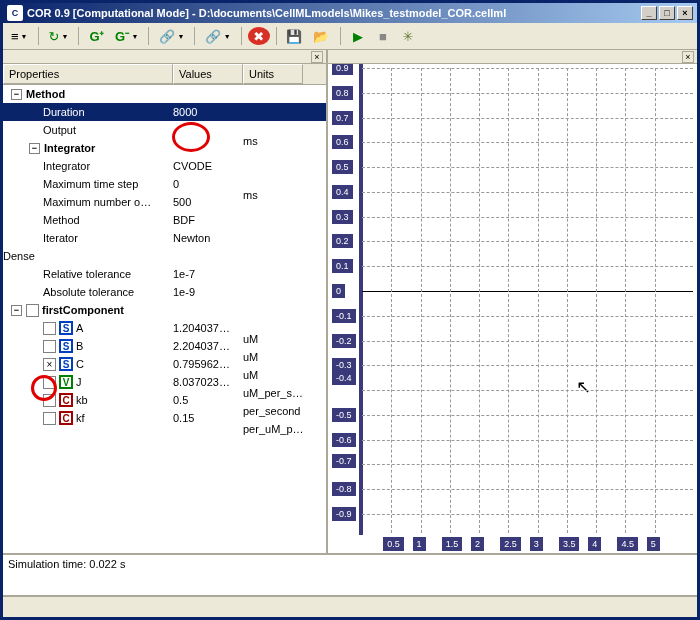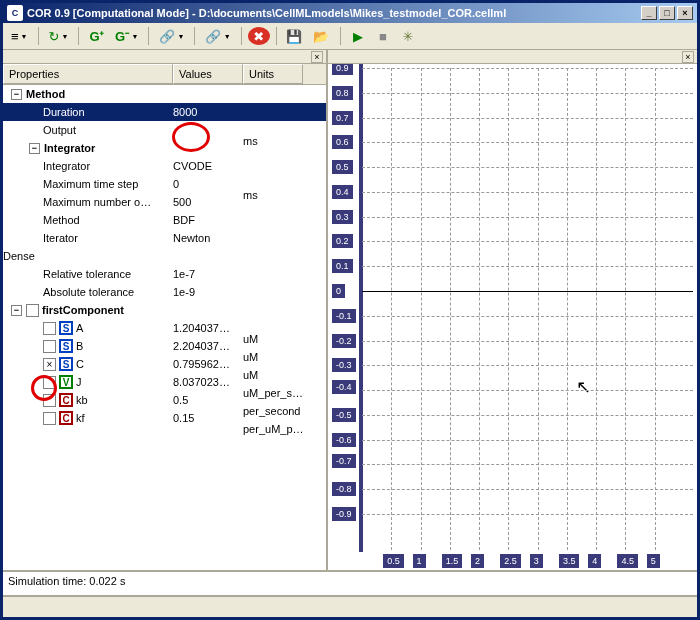--- a/index.html
+++ b/index.html
@@ -104,21 +104,21 @@
   .grid-h { position:absolute; left:34px; right:4px; height:0;
     border-top:1px dashed #999; }
   .grid-v { position:absolute; top:4px; bottom:20px; width:0;
     border-left:1px dashed #999;}
   .axis-zero { border-top:1px solid #000 !important;}
   .y-axis-bar { position:absolute; left:31px; top:0; bottom:18px; width:4px;
     background:#3a3a7a;}
   .cursor-img { position:absolute; font-size:18px; color:#000;}
 
   .status-bar {
-    height:47px; background:#fff; border-top:2px solid #aca899;
+    height:64px; background:#fff; border-top:2px solid #aca899;
     display:flex; flex-direction:column;
   }
   .status-top { flex:1; padding:3px 5px; border-bottom:2px solid #aca899;}
   .status-bottom { height:20px; background:#ece9d8;}
 
   .red-circle { position:absolute; border:3px solid #e00000; border-radius:50%;
     pointer-events:none;}
   
   .right-panel-close {
     height:14px; background:#ece9d8; border-bottom:1px solid #aca899;
@@ -389,21 +389,21 @@
           <div class="chart-ylabel" style="top: 195.222px;">0.1</div>
           <div class="grid-h axis-zero" style="top: 227px;"></div>
           <div class="chart-ylabel" style="top: 220px;">0</div>
           <div class="grid-h" style="top: 251.778px;"></div>
           <div class="chart-ylabel" style="top: 244.778px;">-0.1</div>
           <div class="grid-h" style="top: 276.556px;"></div>
           <div class="chart-ylabel" style="top: 269.556px;">-0.2</div>
           <div class="grid-h" style="top: 301.333px;"></div>
           <div class="chart-ylabel" style="top: 294.333px;">-0.3</div>
           <div class="grid-h" style="top: 326.111px;"></div>
-          <div class="chart-ylabel" style="top: 316px;">-0.4</div>
+          <div class="chart-ylabel" style="top: 307px;">-0.4</div>
           <div class="grid-h" style="top: 350.889px;"></div>
           <div class="chart-ylabel" style="top: 343.889px;">-0.5</div>
           <div class="grid-h" style="top: 375.667px;"></div>
           <div class="chart-ylabel" style="top: 368.667px;">-0.6</div>
           <div class="grid-h" style="top: 400.444px;"></div>
           <div class="chart-ylabel" style="top: 390px;">-0.7</div>
           <div class="grid-h" style="top: 425.222px;"></div>
           <div class="chart-ylabel" style="top: 418.222px;">-0.8</div>
           <div class="grid-h" style="top: 450px;"></div>
           <div class="chart-ylabel" style="top: 443px;">-0.9</div>

